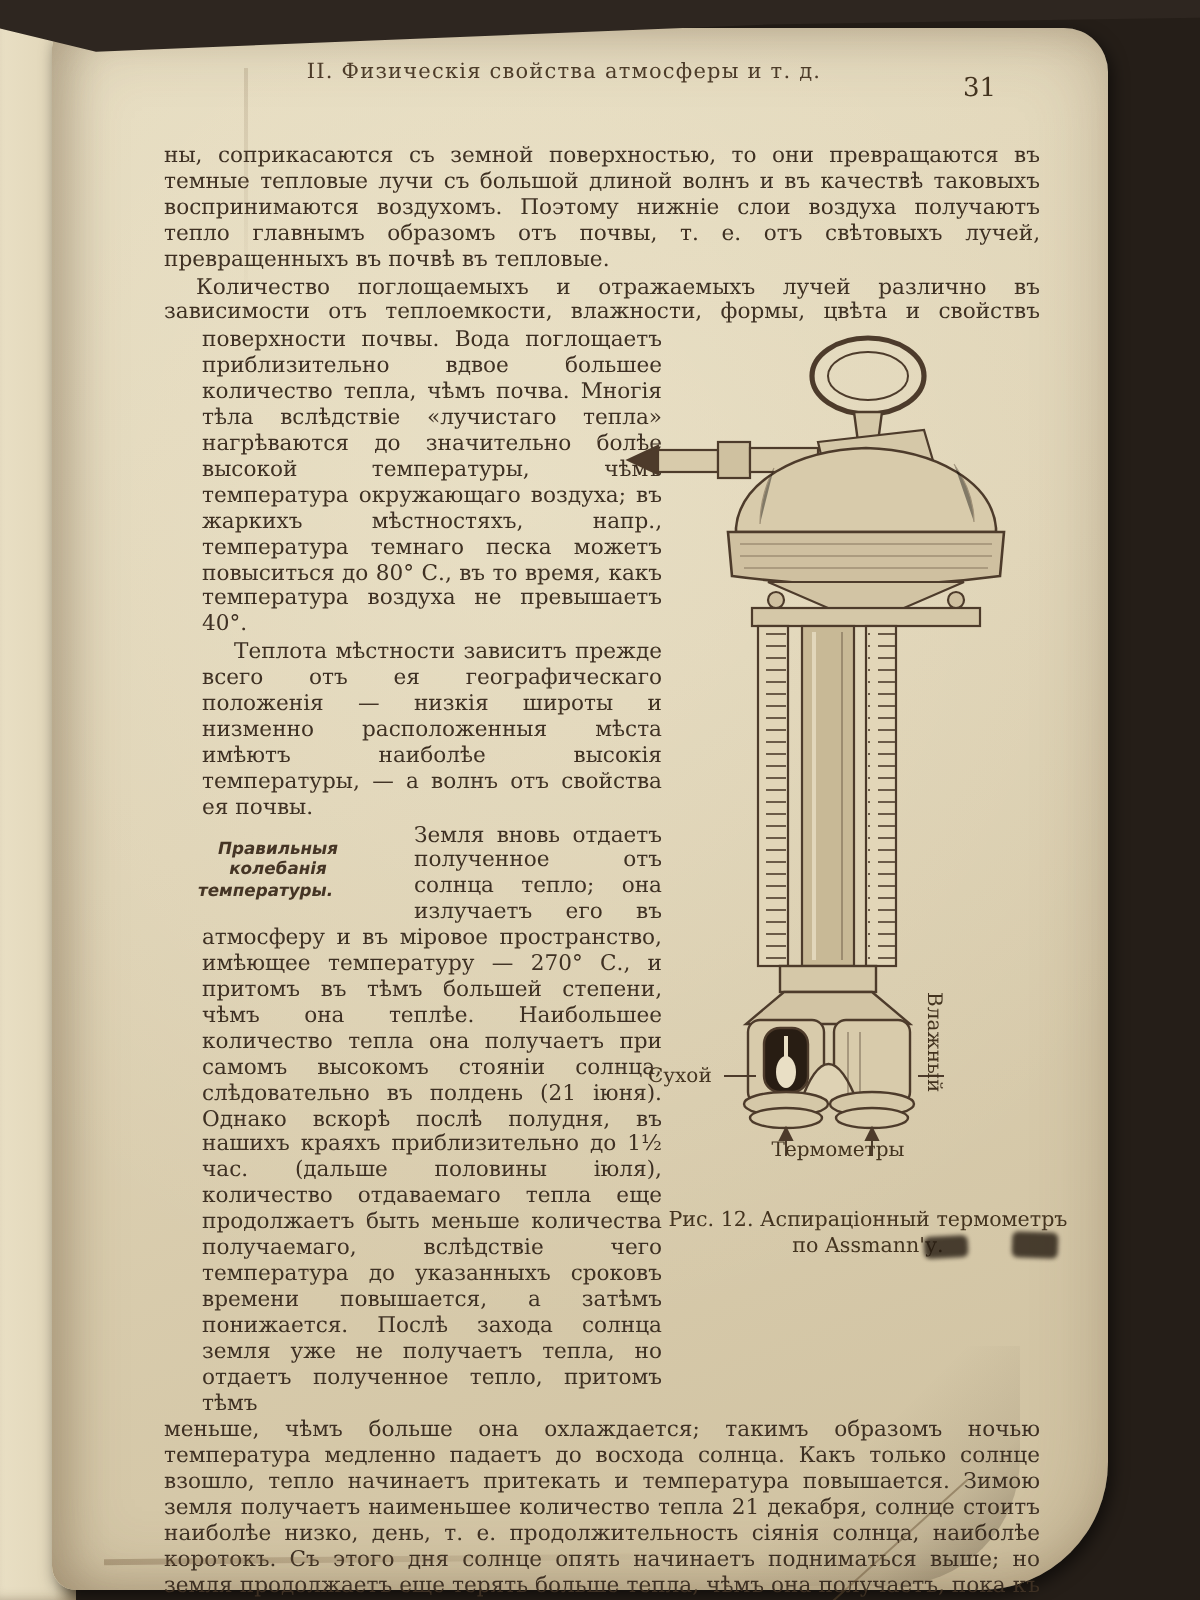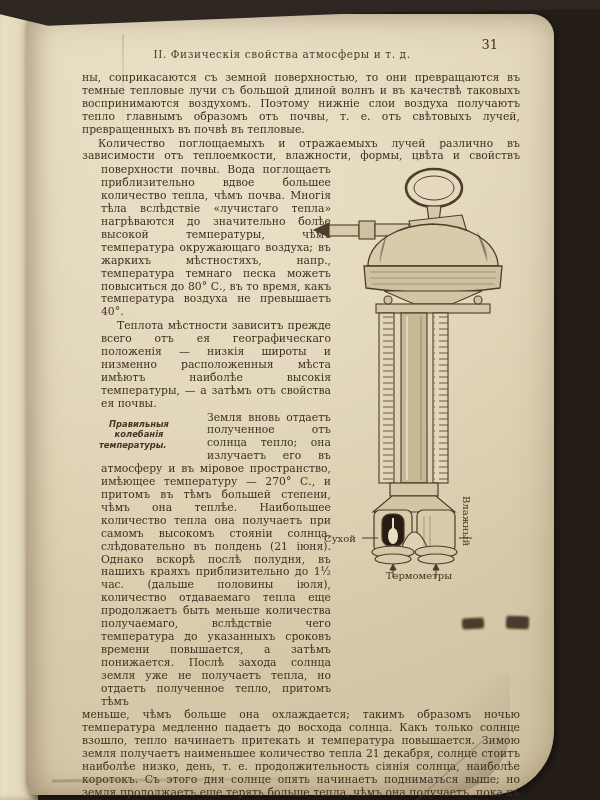--- a/index.html
+++ b/index.html
@@ -49,21 +49,21 @@
     background:linear-gradient(315deg, rgba(40,28,16,.35) 0%, rgba(40,28,16,.08) 28%, rgba(0,0,0,0) 55%);
     border-bottom-right-radius:64px;
   }
   .fold-line{
     position:absolute;right:52px;bottom:8px;width:140px;height:1px;
     background:rgba(100,78,48,.45);transform:rotate(-42deg);
   }
 
   
   .running-head{
-    position:absolute;left:56px;right:72px;top:34px;
+    position:absolute;left:56px;right:72px;top:16px;
     text-align:center;font-size:10.5px;letter-spacing:.6px;color:#4c3b29;
   }
   .page-number{
     position:absolute;right:56px;top:23px;font-size:13px;color:#43331f;
   }
   .content{
     position:absolute;left:56px;right:34px;top:58px;bottom:20px;
     font-size:10.8px;line-height:12.9px;color:#3e3023;
     text-align:justify;
   }
@@ -108,21 +108,21 @@
   <div class="page">
 
     <div class="running-head">II. Физическія свойства атмосферы и т. д.</div>
     <div class="page-number">31</div>
 
     <div class="content">
       <p>ны, соприкасаются съ земной поверхностью, то они превращаются въ темные тепловые лучи съ большой длиной волнъ и въ качествѣ таковыхъ воспринимаются воздухомъ. Поэтому нижніе слои воздуха получаютъ тепло главнымъ образомъ отъ почвы, т. е. отъ свѣтовыхъ лучей, превращенныхъ въ почвѣ въ тепловые.</p>
       <p class="ind flush-last">Количество поглощаемыхъ и отражаемыхъ лучей различно въ зависимости отъ теплоемкости, влажности, формы, цвѣта и свойствъ</p>
       <div class="narrow">
         <p>поверхности почвы. Вода поглощаетъ приблизительно вдвое большее количество тепла, чѣмъ почва. Многія тѣла вслѣдствіе «лучистаго тепла» нагрѣваются до значительно болѣе высокой температуры, чѣмъ температура окружающаго воздуха; въ жаркихъ мѣстностяхъ, напр., температура темнаго песка можетъ повыситься до 80° С., въ то время, какъ температура воздуха не превышаетъ 40°.</p>
-        <p class="ind">Теплота мѣстности зависитъ прежде всего отъ ея географическаго положенія — низкія широты и низменно расположенныя мѣста имѣютъ наиболѣе высокія температуры, — а затѣмъ отъ свойства ея почвы.</p>
+        <p class="ind">Теплота мѣстности зависитъ прежде всего отъ ея географическаго положенія — низкія широты и низменно расположенныя мѣста имѣютъ наиболѣе высокія температуры, — а волнъ отъ свойства ея почвы.</p>
         <p class="flush-last"><span class="margin-note">Правильныя колебанія температуры.</span><span>Земля вновь отдаетъ полученное отъ солнца тепло; она излучаетъ его въ атмосферу и въ міровое пространство, имѣющее температуру — 270° С., и притомъ въ тѣмъ большей степени, чѣмъ она теплѣе. Наибольшее количество тепла она получаетъ при самомъ высокомъ стояніи солнца, слѣдовательно въ полдень (21 іюня). Однако вскорѣ послѣ полудня, въ нашихъ краяхъ приблизительно до 1½ час. (дальше половины іюля), количество отдаваемаго тепла еще продолжаетъ быть меньше количества получаемаго, вслѣдствіе чего температура до указанныхъ сроковъ времени повышается, а затѣмъ понижается. Послѣ захода солнца земля уже не получаетъ тепла, но отдаетъ полученное тепло, притомъ тѣмъ</span></p>
       </div>
       <p>меньше, чѣмъ больше она охлаждается; такимъ образомъ ночью температура медленно падаетъ до восхода солнца. Какъ только солнце взошло, тепло начинаетъ притекать и температура повышается. Зимою земля получаетъ наименьшее количество тепла 21 декабря, солнце стоитъ наиболѣе низко, день, т. е. продолжительность сіянія солнца, наиболѣе коротокъ. Съ этого дня солнце опять начинаетъ подниматься выше; но земля продолжаетъ еще терять больше тепла, чѣмъ она получаетъ, пока къ концу января не установится равно-</p>
     </div>
 
     <div class="figure">
       <svg width="244" height="436" viewBox="0 0 244 436">
         <defs>
           <pattern id="tk" width="14" height="6" patternUnits="userSpaceOnUse">
             <line x1="1" y1="3" x2="11" y2="3" stroke="#4d3b2b" stroke-width="0.8"></line>
@@ -189,20 +189,24 @@
           <line x1="147" y1="374" x2="160" y2="374"></line>
           <line x1="81" y1="414" x2="81" y2="404"></line>
           <polygon points="78,406 84,406 81,400" fill="#4d3b2b"></polygon>
           <line x1="124" y1="414" x2="124" y2="404"></line>
           <polygon points="121,406 127,406 124,400" fill="#4d3b2b"></polygon>
         </g>
       </svg>
       <div class="fig-label lbl-dry">Сухой</div>
       <div class="fig-label lbl-wet">Влажный</div>
       <div class="fig-label lbl-therm">Термометры</div>
+      <div class="caption">
+        <div>Рис. 12. Аспираціонный термометръ</div>
+        <div>по Assmann'у.</div>
+      </div>
       <div class="smudge smudge-1"></div>
       <div class="smudge smudge-2"></div>
     </div>
 
     <div class="crease-v"></div>
     <div class="crease-h"></div>
     <div class="corner-fold"></div>
     <div class="fold-line"></div>
   </div>
 

